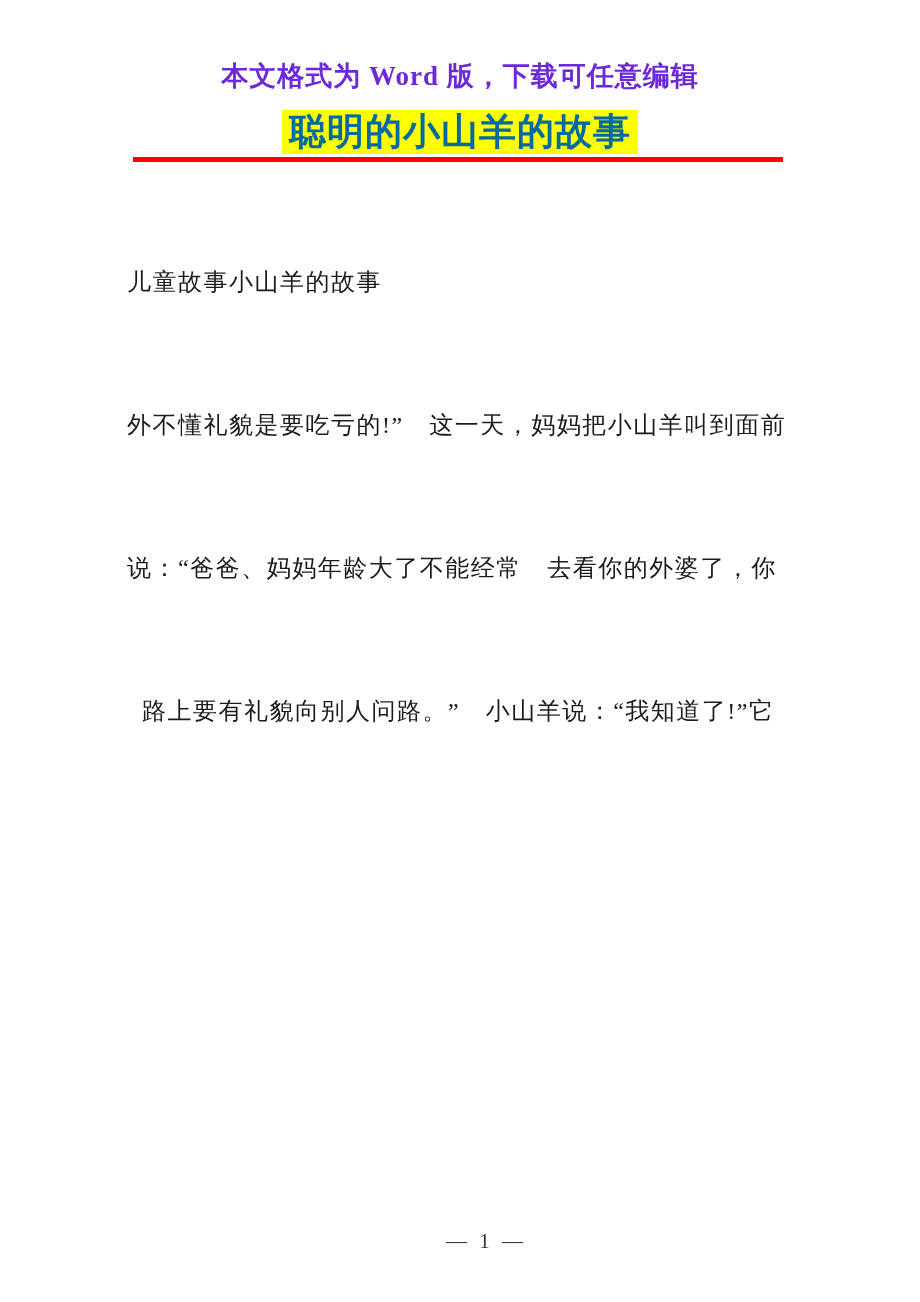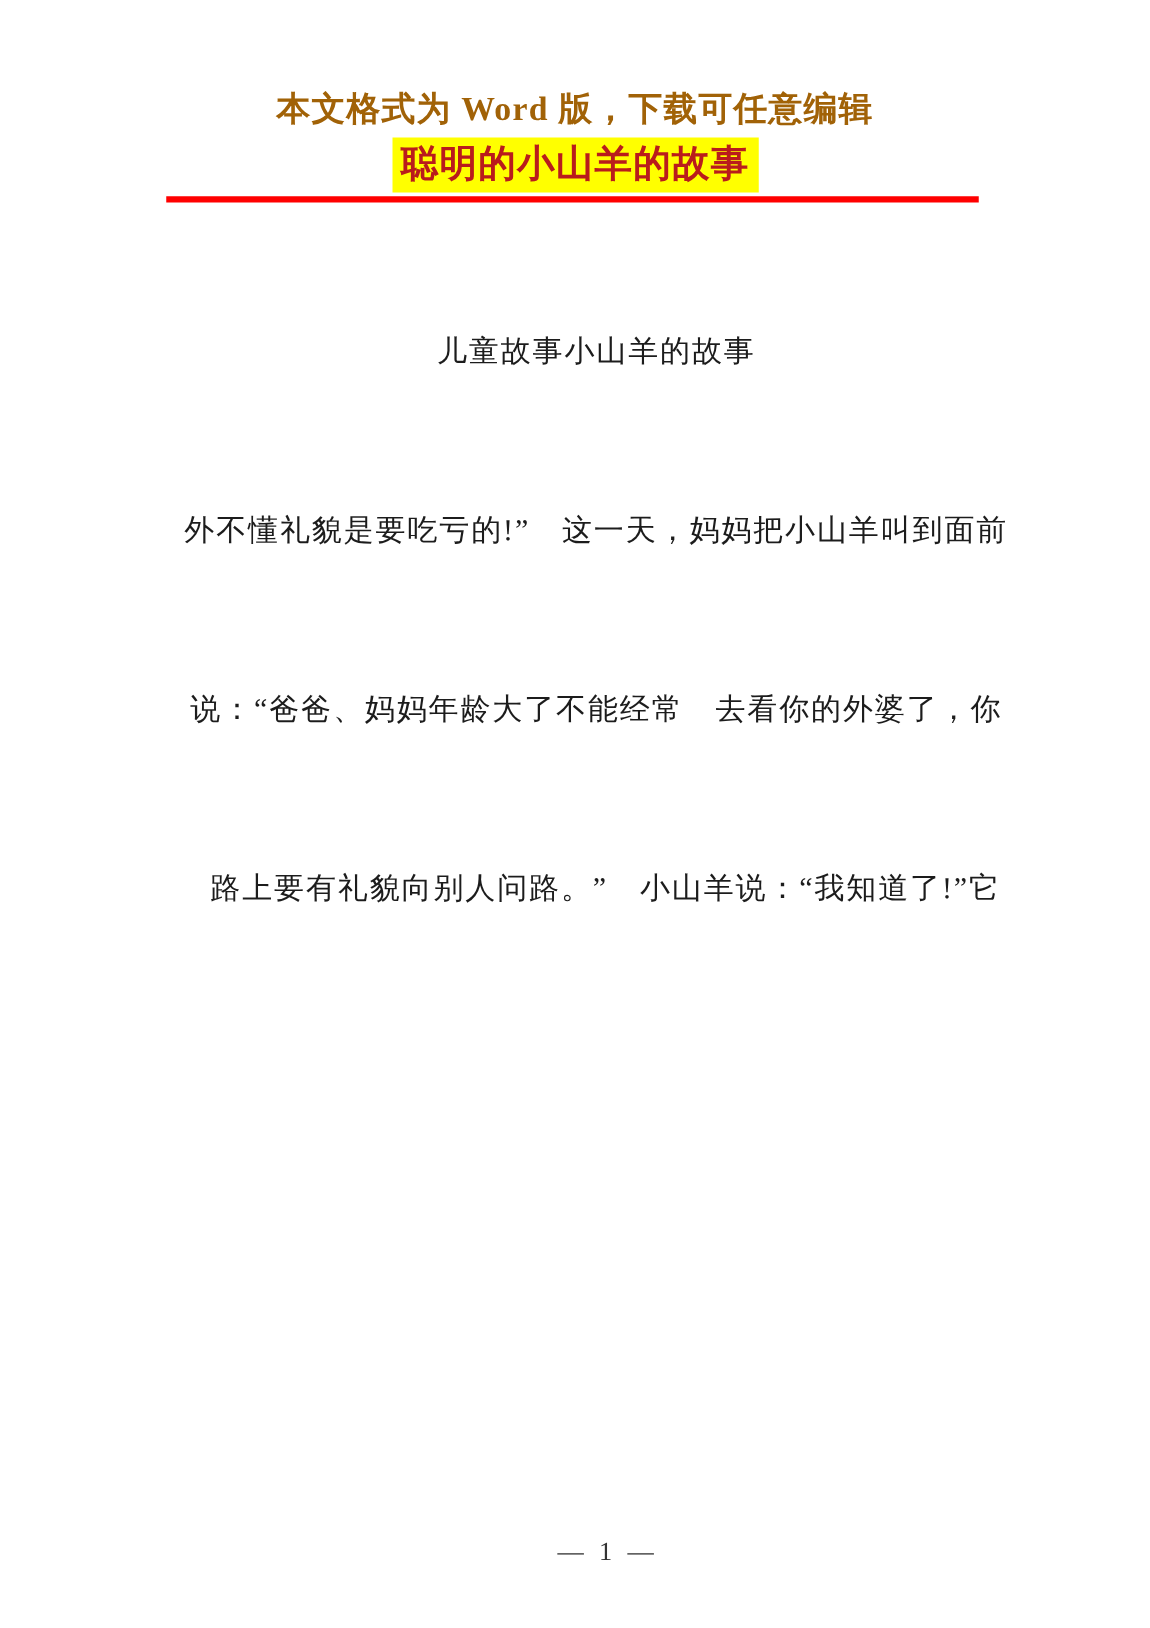--- a/index.html
+++ b/index.html
@@ -10,42 +10,42 @@
   .page {
     position: relative;
     width: 920px;
     height: 1302px;
     background: #ffffff;
     overflow: hidden;
     font-family: "Liberation Serif", "DejaVu Serif", serif;
   }
   .notice {
     position: absolute;
-    top: 69px;
+    top: 58px;
     left: 0;
     width: 920px;
     text-align: center;
     font-size: 27px;
     font-weight: bold;
-    color: #a16207;
+    color: #6d28d9;
     letter-spacing: 1px;
     white-space: pre;
   }
   .title-row {
     position: absolute;
     top: 110px;
     left: 0;
     width: 920px;
     text-align: center;
   }
   .title-highlight {
     display: inline-block;
     background: #ffff00;
-    color: #b91c1c;
-    font-size: 30px;
+    color: #0369a1;
+    font-size: 37px;
     font-weight: bold;
     line-height: 44px;
     padding: 0 7px;
     letter-spacing: 1px;
     white-space: pre;
   }
   .divider {
     position: absolute;
     top: 157px;
     left: 133px;
@@ -59,21 +59,20 @@
     left: 127px;
     width: 700px;
     font-size: 24px;
     line-height: 47.6px;
     letter-spacing: 1.5px;
     color: #1c1c1c;
     white-space: pre;
   }
   .text-line {
     height: 47.6px;
-    text-align: center;
   }
   .page-footer {
     position: absolute;
     top: 1196px;
     left: 0;
     width: 920px;
     text-align: center;
     font-size: 21px;
     line-height: 30px;
     color: #333333;

